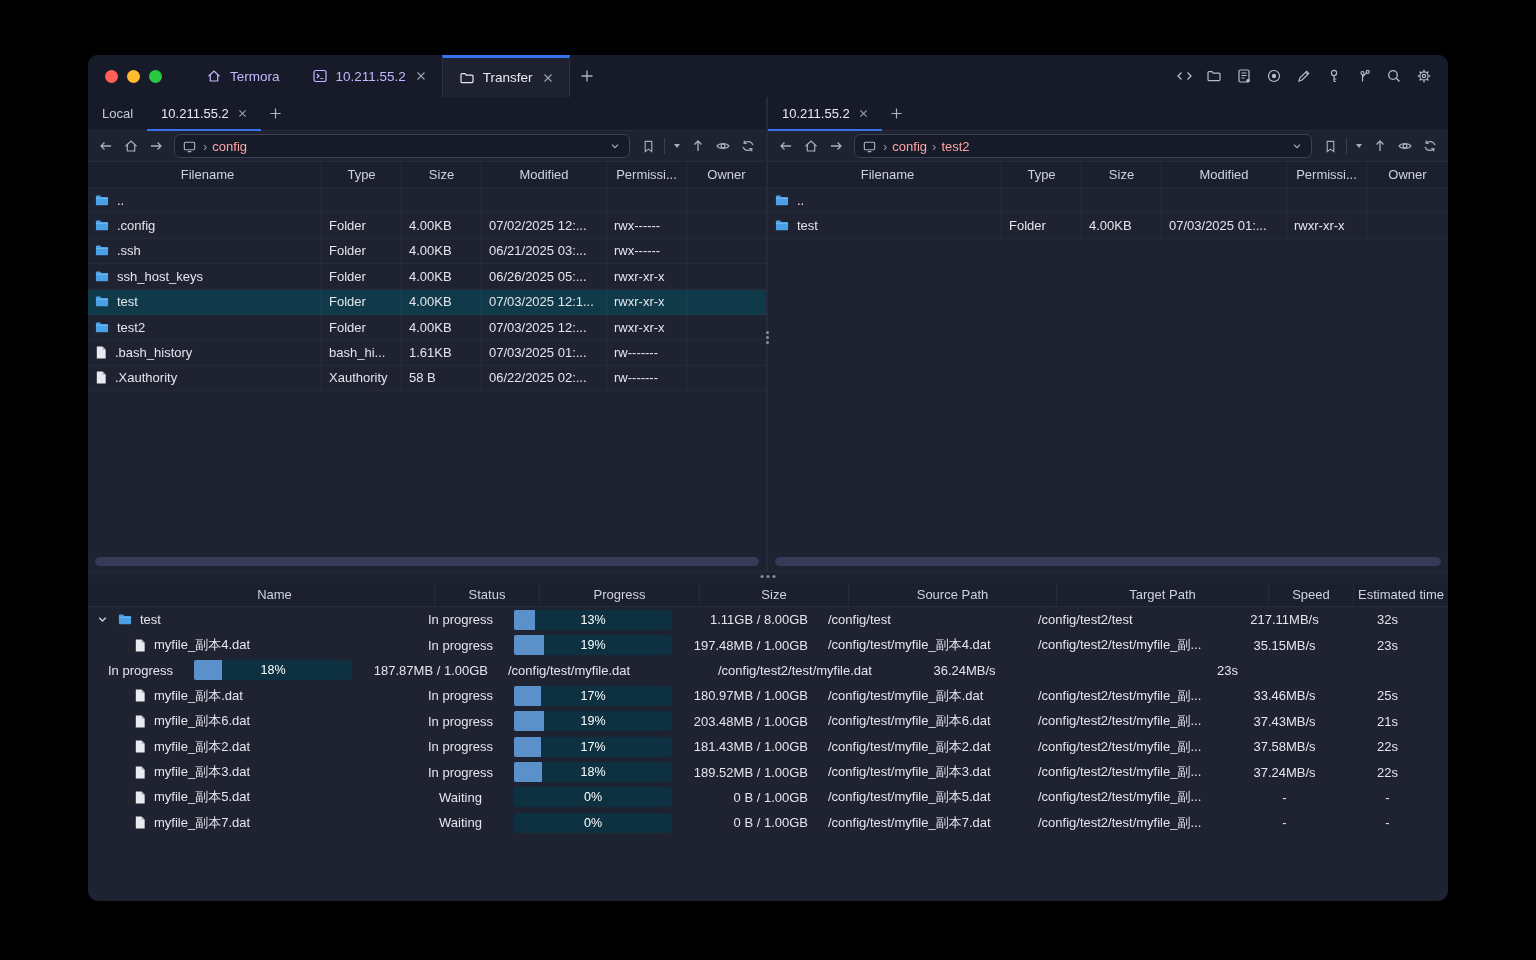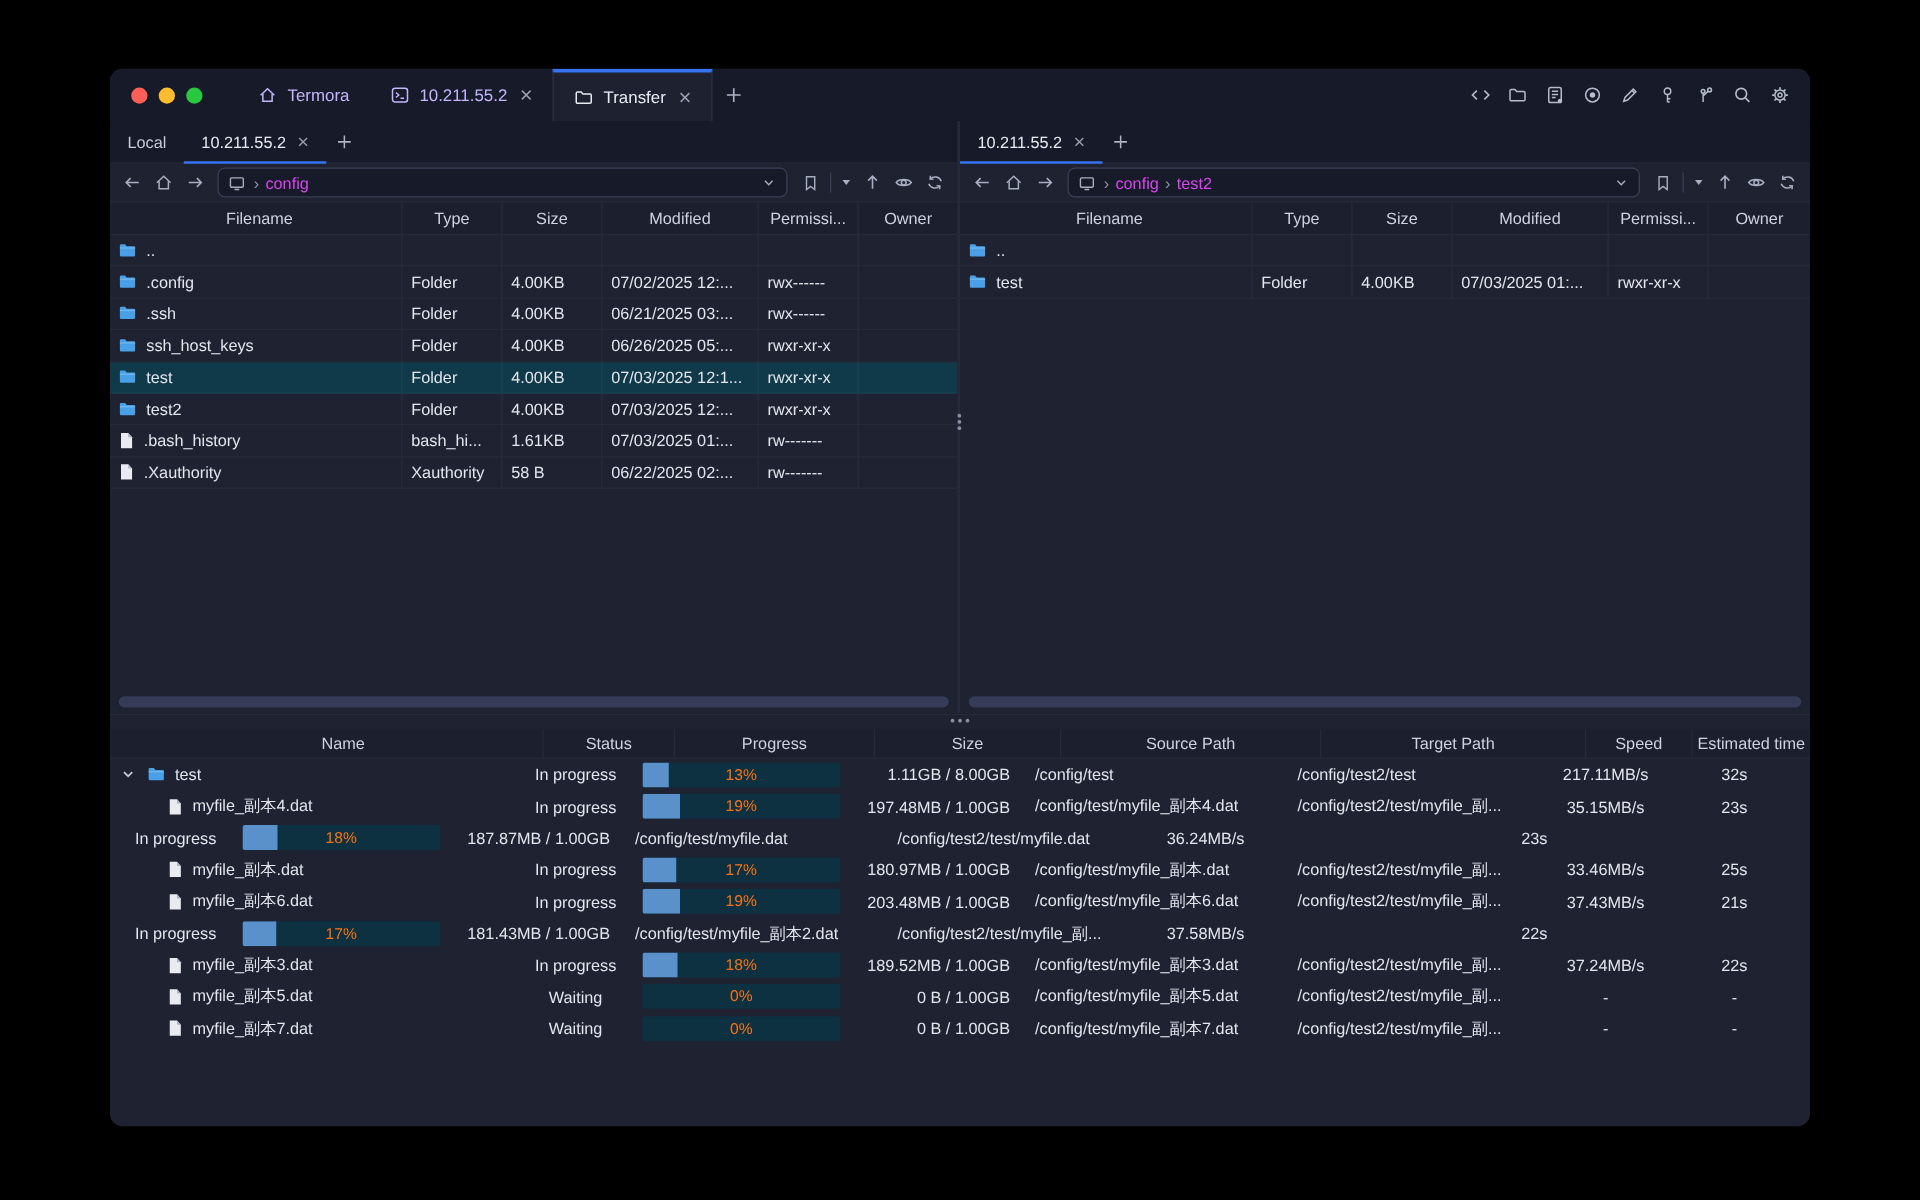--- a/index.html
+++ b/index.html
@@ -33,21 +33,21 @@
   .ptabrow{height:34px;background:#171a28;border-bottom:1px solid #262a3c;display:flex;align-items:stretch;flex:0 0 auto;}
   .ptab{display:flex;align-items:center;gap:7px;padding:0 14px;color:#c7ccd8;position:relative;}
   .ptab.active{color:#e8ebf2;}
   .ptab.active::after{content:'';position:absolute;left:0;right:0;bottom:-1px;height:2.5px;background:#3673f0;}
   .pplus{display:flex;align-items:center;justify-content:center;width:30px;color:#aeb4c6;}
   
   .ptoolbar{height:30px;display:flex;align-items:center;gap:3px;padding:0 7px;flex:0 0 auto;}
   .navbtn{display:flex;align-items:center;justify-content:center;width:22px;height:22px;color:#a9afc2;}
   .pathbox{flex:1;height:24px;margin:0 4px;display:flex;align-items:center;gap:5px;padding:0 7px;
     border:1px solid #3b4059;border-radius:6px;background:#171a28;min-width:0;}
-  .crumb{color:#d946ef;white-space:nowrap;}
+  .crumb{color:#fca5a5;white-space:nowrap;}
   .crumb-sep{color:#8f94a6;font-size:13px;padding:0 1px;}
   .pathbox .combo{margin-left:auto;color:#a9afc2;display:flex;align-items:center;}
   .split-sep{width:1px;height:16px;background:#3b4059;margin:0 2px;}
   .caret{width:0;height:0;border-left:3.5px solid transparent;border-right:3.5px solid transparent;border-top:4.5px solid #a9afc2;}
   
   .fhead{height:27px;display:flex;background:#1c1f2d;border-top:1px solid #262a3c;border-bottom:1px solid #262a3c;flex:0 0 auto;}
   .fhead .hc{display:flex;align-items:center;justify-content:center;color:#ced3df;border-right:1px solid #262a3c;}
   .fhead .hc:last-child{border-right:none;}
   .frows{flex:1;overflow:hidden;position:relative;}
   .frow{height:25.4px;display:flex;border-bottom:1px solid rgba(255,255,255,0.04);}
@@ -82,21 +82,21 @@
   .t-status{width:105px;flex:0 0 105px;justify-content:center;}
   .t-prog{width:160px;flex:0 0 160px;padding:0 1px;}
   .t-size{width:149px;flex:0 0 149px;justify-content:flex-end;padding-right:14px;}
   .t-src{width:208px;flex:0 0 208px;padding-left:6px;}
   .t-tgt{width:212px;flex:0 0 212px;padding-left:8px;}
   .t-speed{width:85px;flex:0 0 85px;justify-content:center;}
   .t-eta{flex:1;justify-content:center;}
   .pbar{position:relative;width:100%;height:20px;background:#0d3141;border-radius:2px;overflow:hidden;}
   .pfill{position:absolute;left:0;top:0;bottom:0;background:#5b91cb;}
   .plab{position:absolute;left:0;right:0;top:0;bottom:0;display:flex;align-items:center;justify-content:center;
-    color:#f97316;font-size:12.5px;}
+    color:#ffffff;font-size:12.5px;}
   .chev{display:flex;align-items:center;margin-right:1px;}
 </style>
 </head>
 <body>
 
 <div class="window">
 
   <div class="titlebar">
     <div class="traffic">
       <span class="tl red"></span>
@@ -705,20 +705,29 @@
               <span class="plab">19%</span>
             </div>
           </div>
           <div class="tc t-size">203.48MB / 1.00GB</div>
           <div class="tc t-src">/config/test/myfile_副本6.dat</div>
           <div class="tc t-tgt">/config/test2/test/myfile_副...</div>
           <div class="tc t-speed">37.43MB/s</div>
           <div class="tc t-eta">21s</div>
         </div>
         <div class="trow">
+          <div class="tc t-name lvl1">
+            <span class="icn">
+              <svg width="14" height="15" viewBox="0 0 15 16">
+                <path fill="#e9ebf0" d="M3 1.5 h6.2 L12.5 5 v9.5 h-9.5 z"></path>
+                <path fill="#aab1c0" d="M9.2 1.5 L12.5 5 h-3.3 z"></path>
+              </svg>
+            </span>
+            <span class="lbl">myfile_副本2.dat</span>
+          </div>
           <div class="tc t-status">In progress</div>
           <div class="tc t-prog">
             <div class="pbar">
               <div class="pfill" style="width:17%"></div>
               <span class="plab">17%</span>
             </div>
           </div>
           <div class="tc t-size">181.43MB / 1.00GB</div>
           <div class="tc t-src">/config/test/myfile_副本2.dat</div>
           <div class="tc t-tgt">/config/test2/test/myfile_副...</div>

